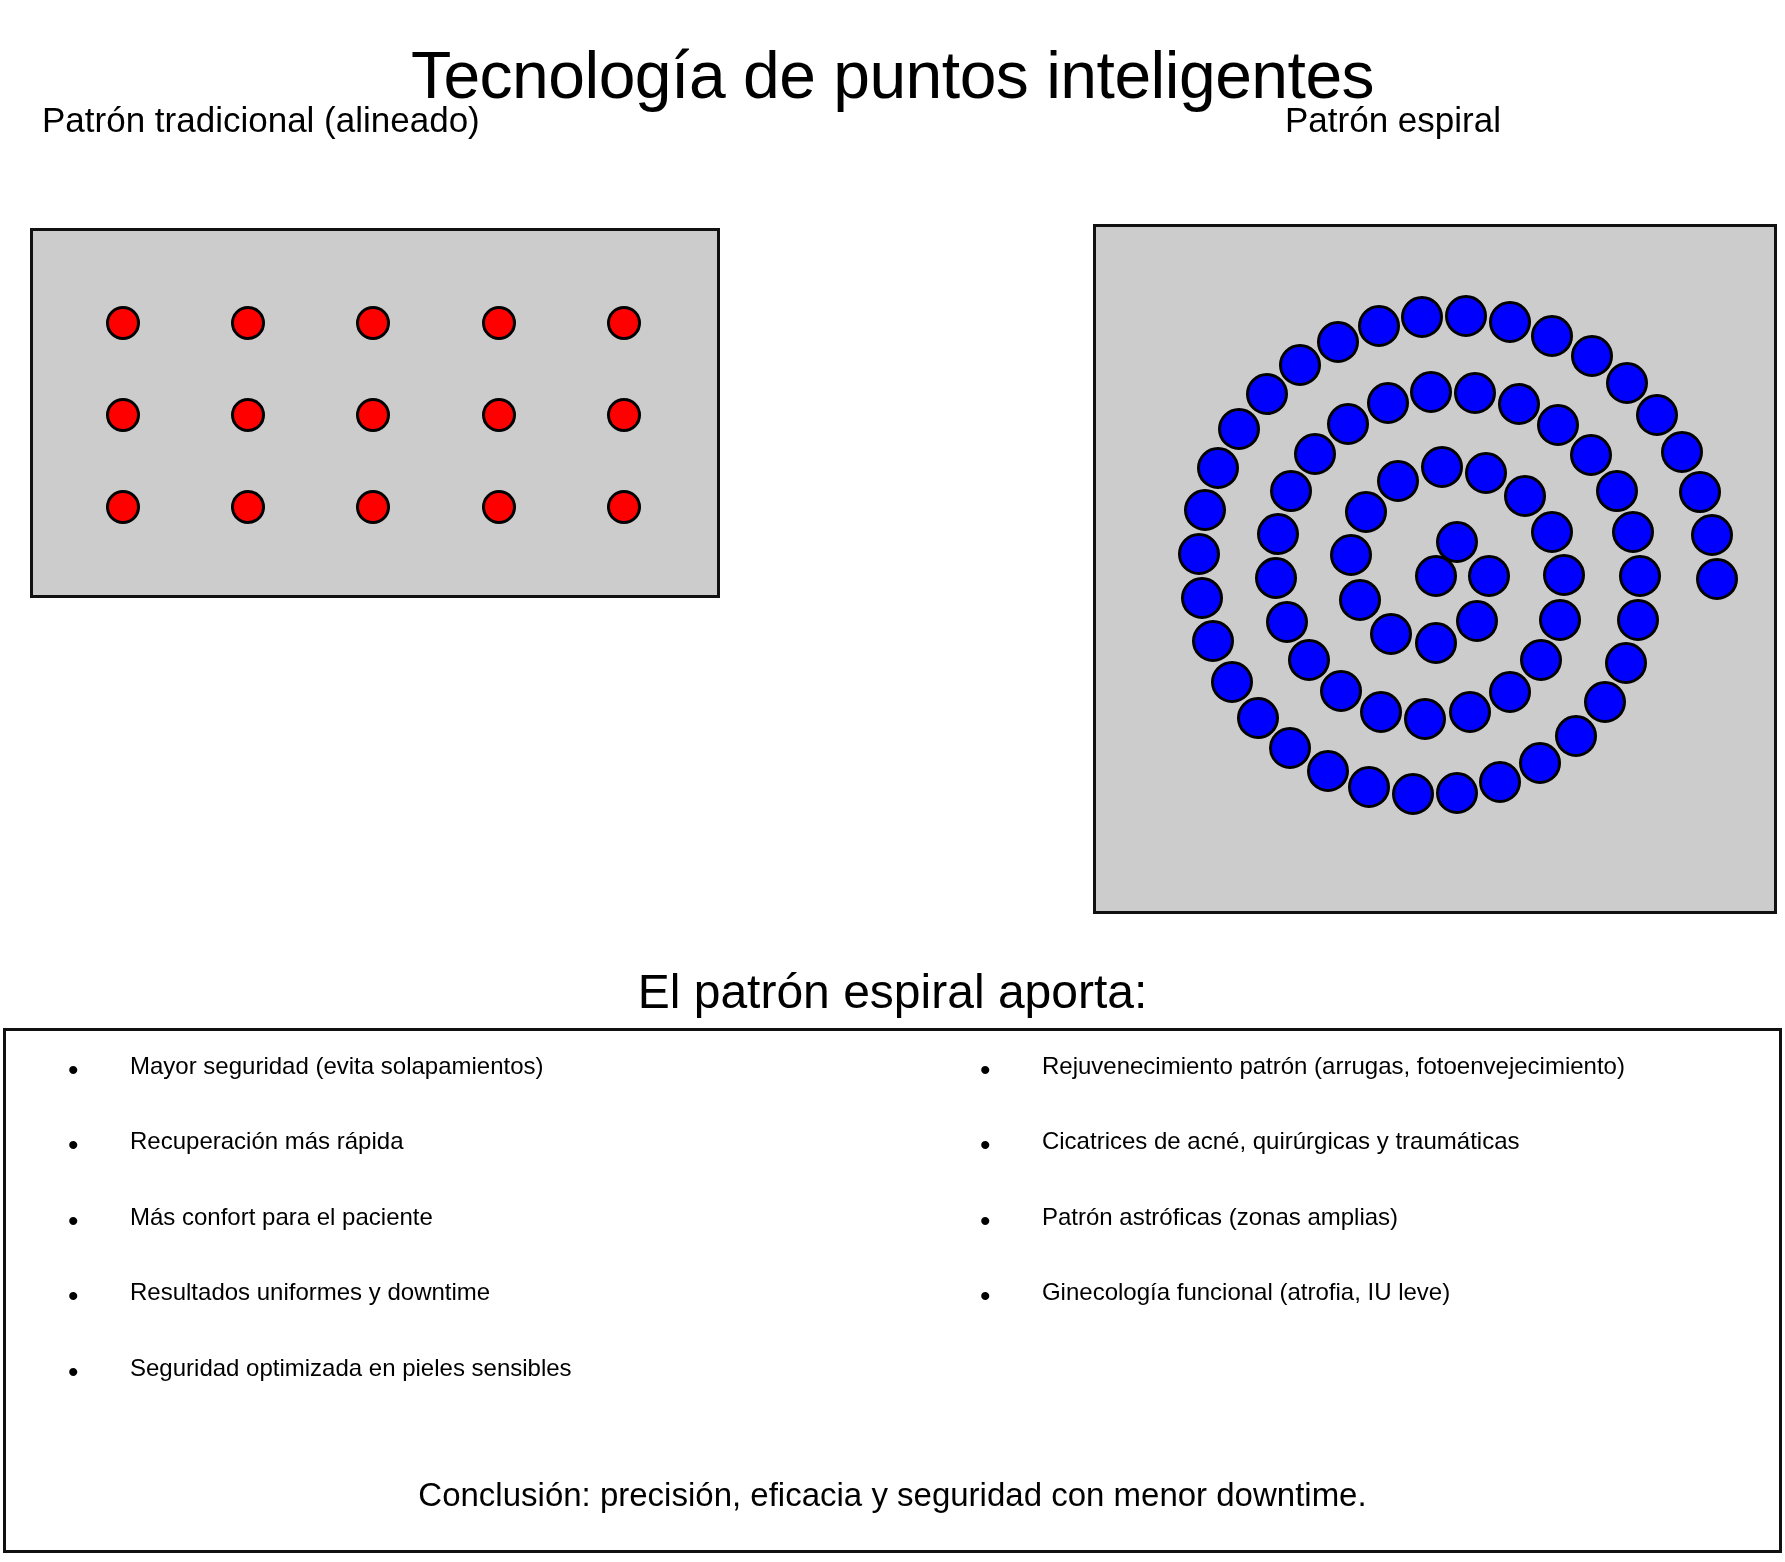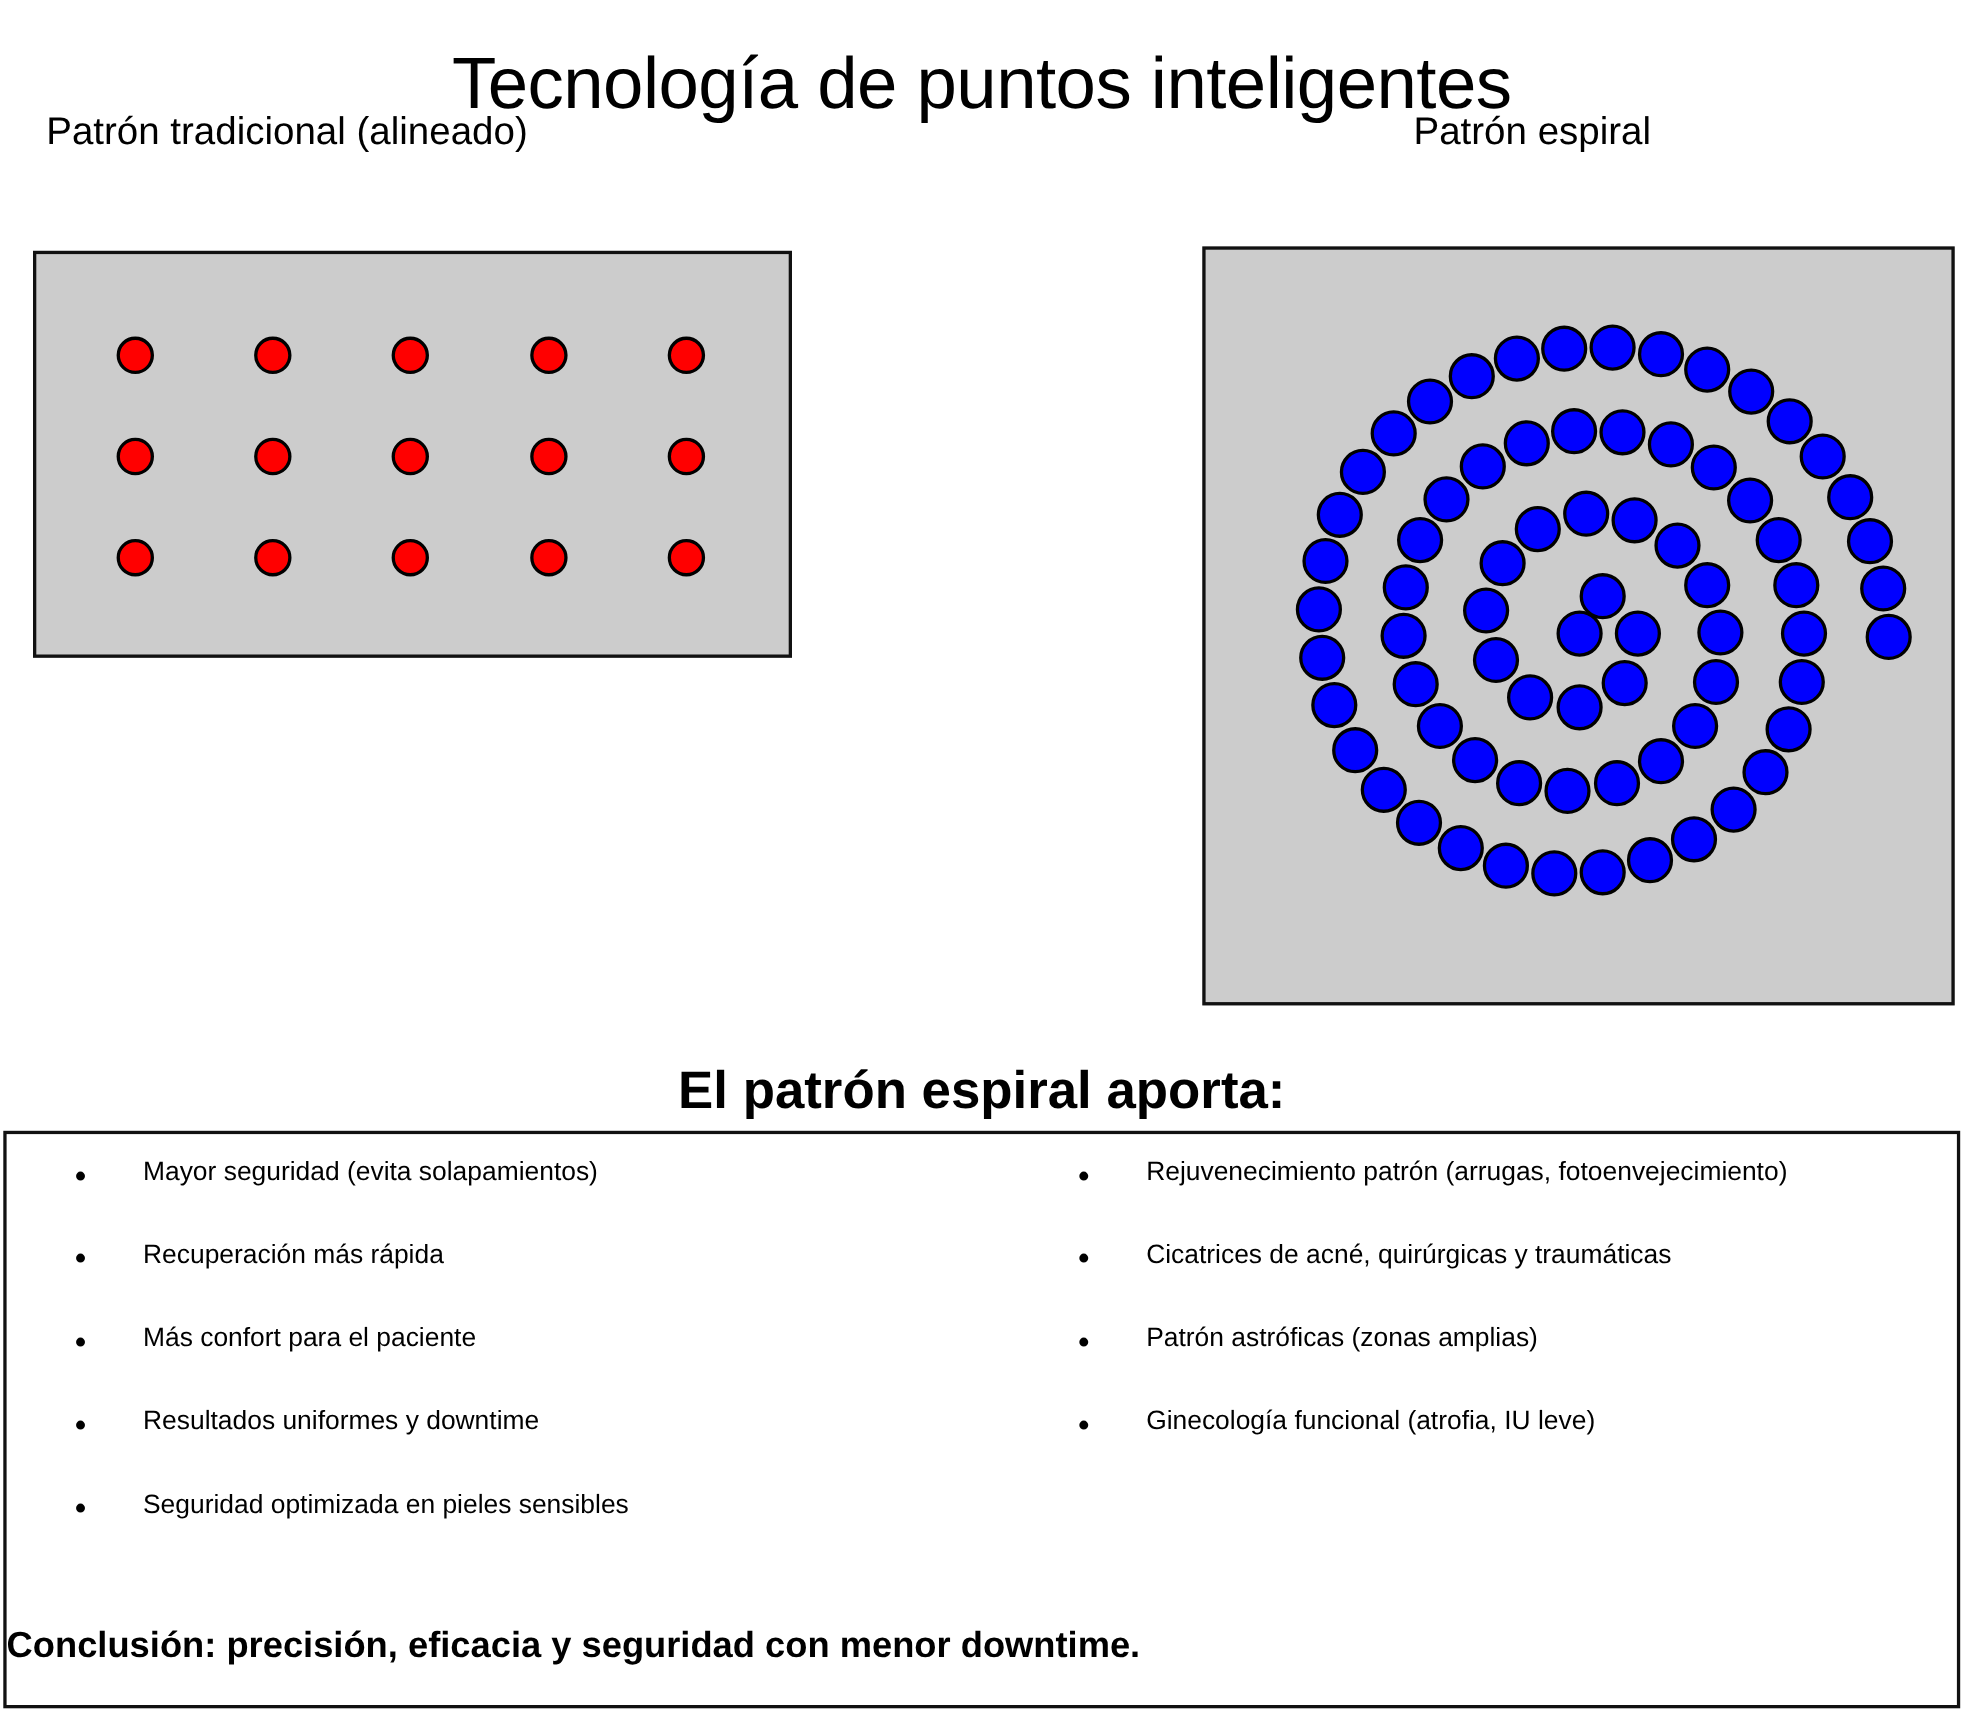--- a/index.html
+++ b/index.html
@@ -66,21 +66,21 @@
   .dot-blue { background: #0000ff; }
 
   
   .benefits-heading {
     position: absolute;
     left: 0;
     top: 924px;
     width: 1785px;
     text-align: center;
     font-size: 48px;
-    font-weight: 700;
+    font-weight: 400;
     white-space: nowrap;
   }
 
   
   #benefits-box {
     position: absolute;
     left: 3px;
     top: 1028px;
     width: 1779px;
     height: 525px;
@@ -118,23 +118,23 @@
     flex: 1 1 auto;
     font-size: 24px;
     line-height: 1.38;
   }
 
   .conclusion {
     position: absolute;
     left: 0;
     bottom: 36px;
     width: 100%;
-    text-align: left;
+    text-align: center;
     font-size: 33px;
-    font-weight: bold;
+    font-weight: normal;
     white-space: nowrap;
   }
 </style>
 </head>
 <body>
 
 <div id="page">
 
   <h1 class="main-title">Tecnología de puntos inteligentes</h1>
 

